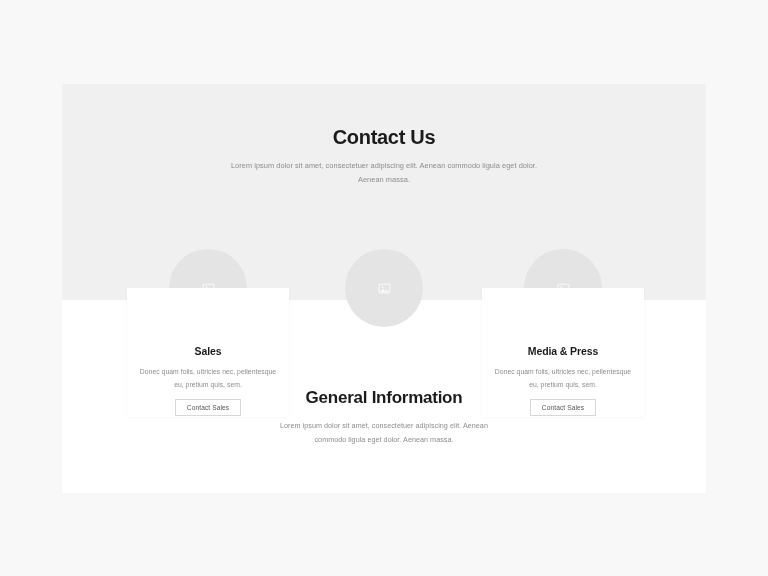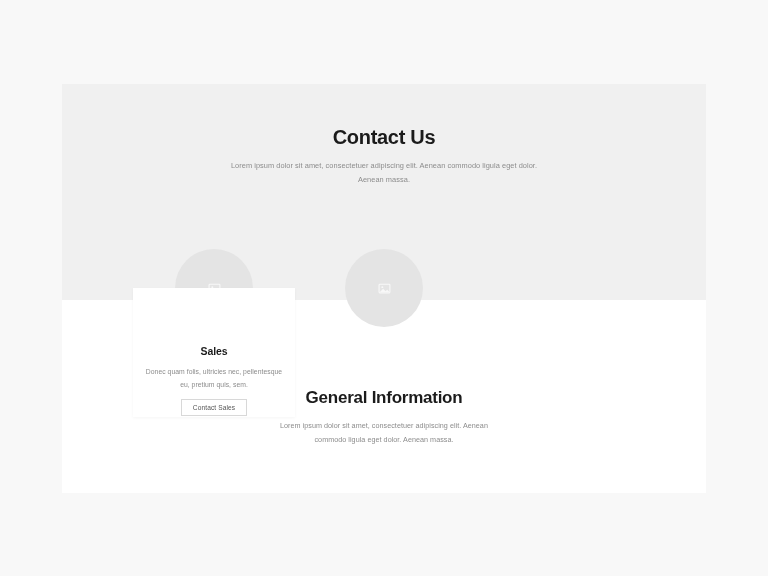--- a/index.html
+++ b/index.html
@@ -77,21 +77,21 @@
     width: 644px;
     height: 215px;
   }
 
   .card-wrap {
     position: absolute;
     top: 0;
     width: 162px;
     height: 215px;
   }
-  .card-wrap.c1 { left: 71px; }
+  .card-wrap.c1 { left: 65px; }
   .card-wrap.c2 { left: 241px; }
   .card-wrap.c3 { left: 420px; }
 
   .card-circle {
     position: absolute;
     left: 50%;
     top: 0;
     transform: translateX(-50%);
     width: 78px;
     height: 78px;
@@ -215,20 +215,34 @@
       <div class="card-wrap c2">
         <div class="card-circle">
           <svg class="placeholder-icon" viewBox="0 0 24 24">
             <rect x="2" y="4" width="20" height="16" rx="1.5" fill="none" stroke="#ffffff" stroke-width="2"></rect>
             <circle cx="8" cy="9.5" r="1.8" fill="#ffffff"></circle>
             <path d="M3.5 18.5 L9.5 12.5 L14 17 L17 14.5 L21 18.5 Z" fill="#ffffff"></path>
           </svg>
         </div>
       </div>
 
+      <div class="card-wrap c3">
+        <div class="card-circle">
+          <svg class="placeholder-icon" viewBox="0 0 24 24">
+            <rect x="2" y="4" width="20" height="16" rx="1.5" fill="none" stroke="#ffffff" stroke-width="2"></rect>
+            <circle cx="8" cy="9.5" r="1.8" fill="#ffffff"></circle>
+            <path d="M3.5 18.5 L9.5 12.5 L14 17 L17 14.5 L21 18.5 Z" fill="#ffffff"></path>
+          </svg>
+        </div>
+        <div class="card-box">
+          <h2 class="card-title">Media &amp; Press</h2>
+          <p class="card-desc">Donec quam folis, ultricies nec, pellentesque eu, pretium quis, sem.</p>
+          <button class="card-btn">Contact Sales</button>
+        </div>
+      </div>
 
     </div>
 
     <div class="general">
       <h2 class="general-title">General Information</h2>
       <p class="general-sub">Lorem ipsum dolor sit amet, consectetuer adipiscing elit. Aenean commodo ligula eget dolor. Aenean massa.</p>
     </div>
 
   </div>
 </div>

